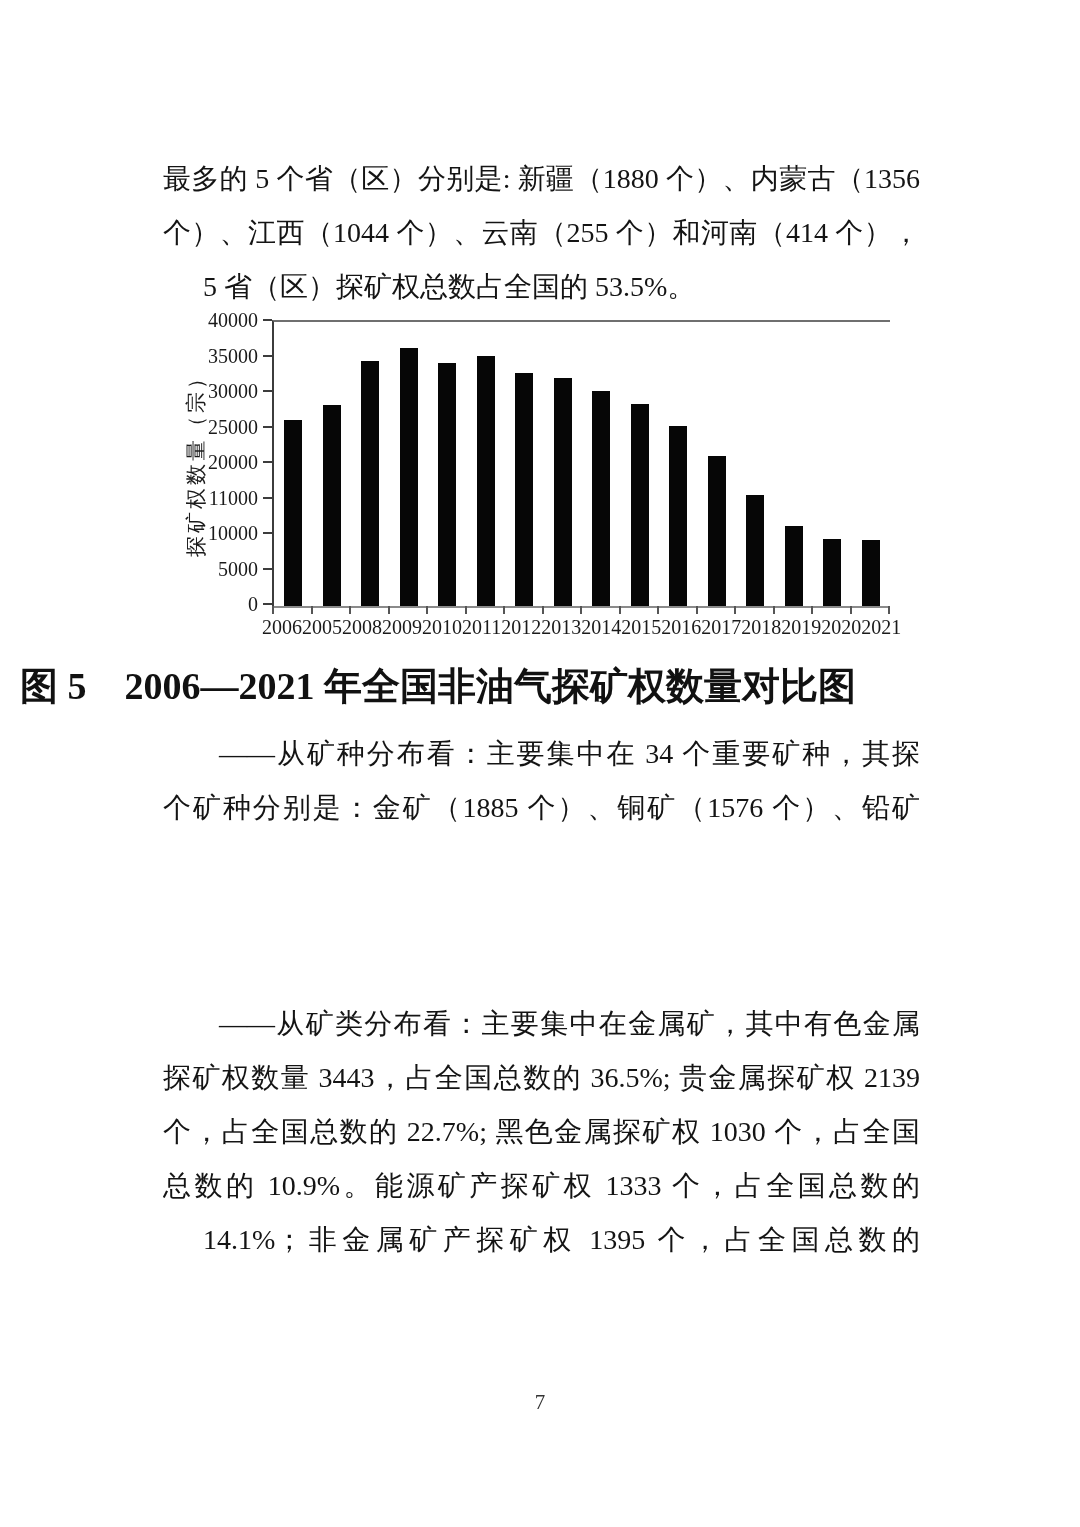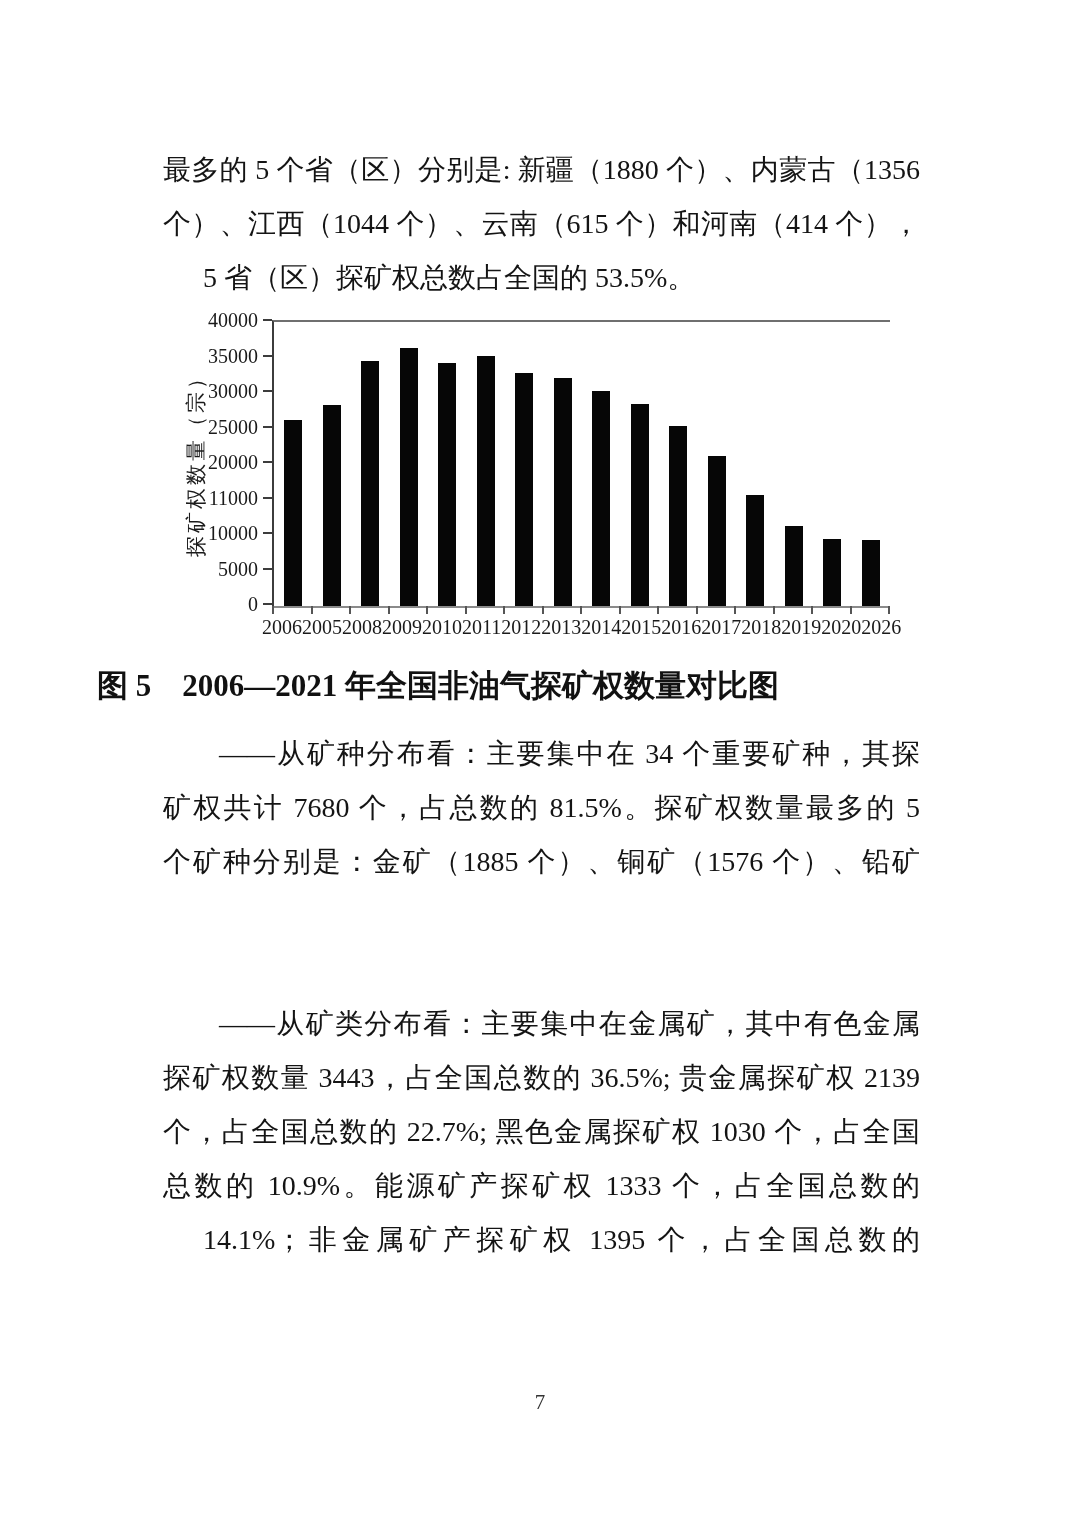--- a/index.html
+++ b/index.html
@@ -22,21 +22,21 @@
   }
   .para .line {
     height: 54px;
     text-align: justify;
     text-align-last: justify;
     white-space: normal;
     overflow: hidden;
   }
   .para .line.last { text-align-last: left; margin-left: 40px; }
   .para .line.ind  { text-indent: 56px; }
-  #para-1 { top: 143px; }
+  #para-1 { top: 152px; }
   #para-2 { top: 727px; }
   #para-3 { top: 997px; }
   #para-4 { top: 1267px; }
   
   .figure { position: absolute; left: 0; top: 0; width: 1080px; height: 0; }
   .plot {
     position: absolute;
     left: 272px; top: 320px;
     width: 616px; height: 284px;
     border-left: 2px solid #3c3c3c;
@@ -75,40 +75,40 @@
     position: absolute; left: 196px; top: 461px;
     transform: translate(-50%, -50%) rotate(-90deg);
     white-space: nowrap;
     font-size: 21px;
     letter-spacing: 3px;
     color: #1a1a1a;
   }
   .fig-caption {
     position: absolute; left: 0; top: 664px; width: 876px;
     text-align: center;
-    font-size: 31px;
+    font-size: 38px;
     font-weight: bold;
     line-height: 44px;
     color: #111111;
   }
   .page-number {
     position: absolute; left: 0; top: 1390px; width: 1080px;
     text-align: center;
     font-size: 21px;
     color: #333333;
   }
 </style>
 </head>
 <body>
 
 <div class="page">
 
   <div class="para" id="para-1">
       <div class="line">最多的 5 个省（区）分别是: 新疆（1880 个）、内蒙古（1356</div>
-      <div class="line">个）、江西（1044 个）、云南（615 个）和河南（414 个），</div>
+      <div class="line">个）、江西（1044 个）、云南（255 个）和河南（414 个），</div>
       <div class="line last">5 省（区）探矿权总数占全国的 53.5%。</div>
     </div>
 
   <div class="figure">
     <div class="y-axis-title">探矿权数量（宗）</div>
     <div class="y-labels">
         <div class="ylab" style="top: 273px;">0</div>
         <div class="ylab" style="top: 237.5px;">5000</div>
         <div class="ylab" style="top: 202px;">10000</div>
         <div class="ylab" style="top: 166.5px;">11000</div>
@@ -177,29 +177,28 @@
         <div class="xlab">2011</div>
         <div class="xlab">2012</div>
         <div class="xlab">2013</div>
         <div class="xlab">2014</div>
         <div class="xlab">2015</div>
         <div class="xlab">2016</div>
         <div class="xlab">2017</div>
         <div class="xlab">2018</div>
         <div class="xlab">2019</div>
         <div class="xlab">2020</div>
-        <div class="xlab">2026</div>
+        <div class="xlab">2021</div>
       </div>
   </div>
 
   <div class="fig-caption">图 5　2006—2021 年全国非油气探矿权数量对比图</div>
 
   <div class="para" id="para-2">
       <div class="line ind">——从矿种分布看：主要集中在 34 个重要矿种，其探</div>
-      <div class="line">矿权共计 7680 个，占总数的 81.5%。探矿权数量最多的 5</div>
       <div class="line">个矿种分别是：金矿（1885 个）、铜矿（1576 个）、铅矿</div>
     </div>
   <div class="para" id="para-3">
       <div class="line ind">——从矿类分布看：主要集中在金属矿，其中有色金属</div>
       <div class="line">探矿权数量 3443，占全国总数的 36.5%; 贵金属探矿权 2139</div>
       <div class="line">个，占全国总数的 22.7%; 黑色金属探矿权 1030 个，占全国</div>
       <div class="line">总数的 10.9%。能源矿产探矿权 1333 个，占全国总数的</div>
       <div class="line last">14.1%；非金属矿产探矿权 1395 个，占全国总数的 14.8%。</div>
     </div>
 

